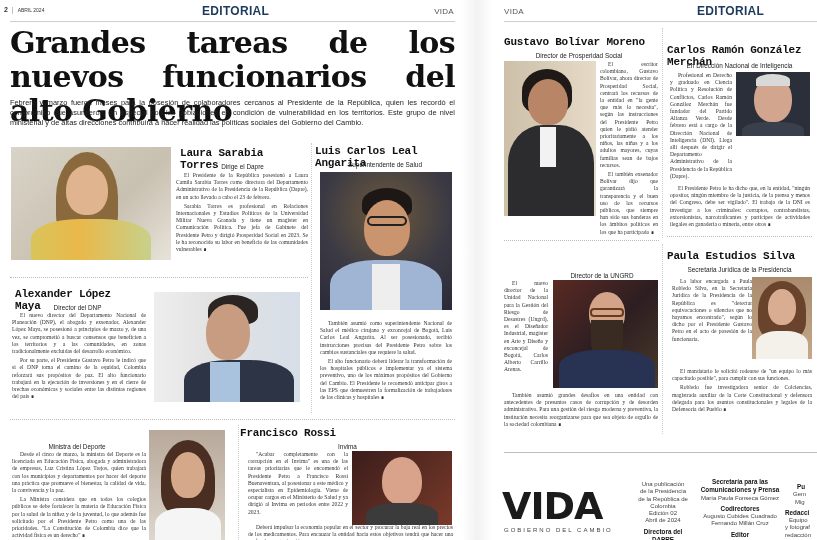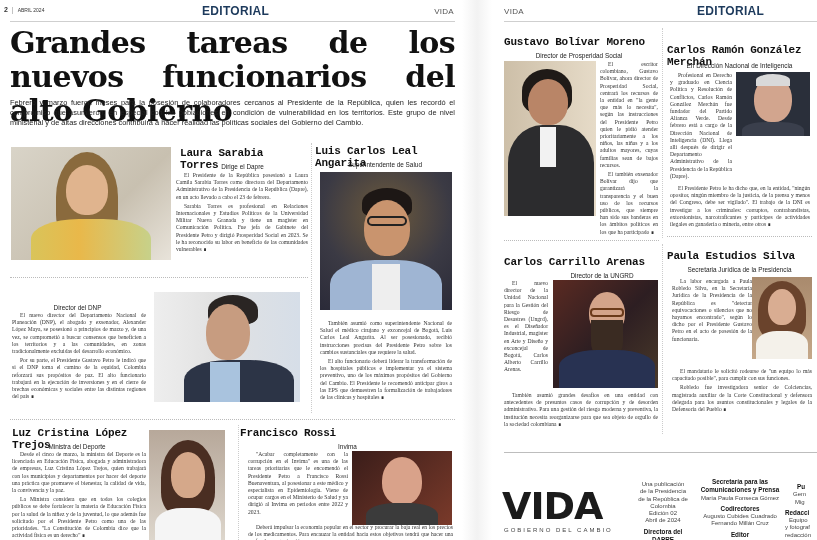--- a/index.html
+++ b/index.html
@@ -72,35 +72,35 @@
     <div class="face" style="left:44px;top:28px;width:46px;height:56px;background:#c9946e;"></div>
     <div style="position:absolute;left:47px;top:44px;width:40px;height:10px;border:2px solid #222;border-radius:5px;"></div>
     <div class="body-shape" style="left:10px;top:88px;width:112px;height:60px;background:#9fb5d3;"></div>
     <div style="position:absolute;left:52px;top:92px;width:28px;height:46px;background:#eee;"></div>
   </div>
   <div class="body-text" style="left:320px;top:320px;width:132px;">
     <p>También asumió como superintendente Nacional de Salud el médico cirujano y exconcejal de Bogotá, Luis Carlos Leal Angarita. Al ser posesionado, recibió instrucciones precisas del Presidente Petro sobre los cambios sustanciales que requiere la salud.</p>
     <p>El alto funcionario deberá liderar la transformación de los hospitales públicos e implementar ya el sistema preventivo, uno de los máximos propósitos del Gobierno del Cambio. El Presidente le recomendó anticipar giros a las EPS que demuestren la formalización de trabajadores de las clínicas y hospitales ∎</p>
   </div>
 
+  <div class="name" style="left:15px;top:288px;width:125px;">Alexander López Maya</div>
   <div class="role" style="left:15px;top:304px;width:125px;">Director del DNP</div>
   <div class="body-text" style="left:12px;top:312px;width:134px;">
     <p>El nuevo director del Departamento Nacional de Planeación (DNP), el abogado y exsenador, Alexander López Maya, se posesionó a principios de marzo y, de una vez, se comprometió a buscar consensos que beneficien a los territorios y a las comunidades, en zonas tradicionalmente excluidas del desarrollo económico.</p>
     <p>Por su parte, el Presidente Gustavo Petro le indicó que si el DNP toma el camino de la equidad, Colombia reforzará sus propósitos de paz. El alto funcionario trabajará en la ejecución de inversiones y en el cierre de brechas económicas y sociales entre las distintas regiones del país ∎</p>
   </div>
   <div class="photo" style="left:154px;top:292px;width:146px;height:110px;background:linear-gradient(90deg,#eee 0%,#e2e2e2 40%,#d6dee8 100%);">
     <div class="hair" style="left:54px;top:3px;width:50px;height:30px;background:#2a2523;"></div>
     <div class="face" style="left:52px;top:12px;width:44px;height:56px;background:#c79c80;"></div>
     <div class="body-shape" style="left:30px;top:68px;width:110px;height:50px;background:#2c3446;"></div>
     <div style="position:absolute;left:56px;top:70px;width:30px;height:40px;background:#a9c3de;"></div>
   </div>
   <div class="dotted" style="left:10px;top:419px;width:445px;"></div>
   <div class="vdotted" style="left:238px;top:425px;height:115px;"></div>
 
-  <div class="name" style="left:12px;top:427px;width:130px;">Luz Cristina López Trejos</div>
   <div class="role" style="left:12px;top:443px;width:130px;">Ministra del Deporte</div>
   <div class="body-text" style="left:12px;top:451px;width:134px;">
     <p>Desde el cinco de marzo, la ministra del Deporte es la licenciada en Educación Física, abogada y administradora de empresas, Luz Cristina López Trejos, quien trabajará con los municipios y departamentos por hacer del deporte una práctica que promueve el bienestar, la calidad de vida, la convivencia y la paz.</p>
     <p>La Ministra considera que en todos los colegios públicos se debe fortalecer la materia de Educación Física por la salud de la niñez y de la juventud, lo que además fue solicitado por el Presidente Petro como una de las prioridades. "La Constitución de Colombia dice que la actividad física es un derecho" ∎</p>
   </div>
   <div class="photo" style="left:149px;top:430px;width:76px;height:110px;background:linear-gradient(#b7a89a,#ddd6cc);">
     <div class="hair" style="left:12px;top:10px;width:54px;height:75px;background:#4a2e22;"></div>
     <div class="face" style="left:22px;top:22px;width:34px;height:46px;background:#d5a88a;"></div>
     <div class="body-shape" style="left:6px;top:78px;width:66px;height:40px;background:#f5f5f5;"></div>
   </div>
@@ -150,21 +150,20 @@
   </div>
   <div class="body-text" style="left:178px;top:72px;width:62px;">
     <p>Profesional en Derecho y graduado en Ciencia Política y Resolución de Conflictos, Carlos Ramón González Merchán fue fundador del Partido Alianza Verde. Desde febrero está a cargo de la Dirección Nacional de Inteligencia (DNI). Llega allí después de dirigir el Departamento Administrativo de la Presidencia de la República (Dapre).</p>
   </div>
   <div class="body-text" style="left:178px;top:185px;width:140px;">
     <p>El Presidente Petro le ha dicho que, en la entidad, "ningún opositor, ningún miembro de la justicia, de la prensa y menos del Congreso, debe ser vigilado". El trabajo de la DNI es investigar a los criminales: corruptos, contrabandistas, extorsionistas, narcotraficantes y partícipes de actividades ilegales en ganadería o minería, entre otros ∎</p>
   </div>
   <div class="dotted" style="left:175px;top:236px;width:145px;"></div>
   <div class="vdotted" style="left:170px;top:244px;height:190px;"></div>
 
-  <div class="name" style="left:12px;top:256px;width:150px;">Carlos Carrillo Arenas</div>
   <div class="role" style="left:55px;top:272px;width:110px;">Director de la UNGRD</div>
   <div class="body-text" style="left:12px;top:280px;width:44px;">
     <p>El nuevo director de la Unidad Nacional para la Gestión del Riesgo de Desastres (Ungrd), es el Diseñador Industrial, magíster en Arte y Diseño y exconcejal de Bogotá, Carlos Alberto Carrillo Arenas.</p>
   </div>
   <div class="photo" style="left:61px;top:280px;width:105px;height:108px;background:linear-gradient(135deg,#5a2a22,#2d1e22 50%,#4a3a2a);">
     <div class="face" style="left:36px;top:12px;width:36px;height:42px;background:#d4a48a;"></div>
     <div style="position:absolute;left:37px;top:28px;width:34px;height:9px;border:2px solid #6b3a1a;border-radius:4px;"></div>
     <div style="position:absolute;left:38px;top:40px;width:32px;height:40px;background:#3a2b22;border-radius:0 0 45% 45%;"></div>
     <div class="body-shape" style="left:6px;top:70px;width:96px;height:40px;background:#283252;"></div>
   </div>

